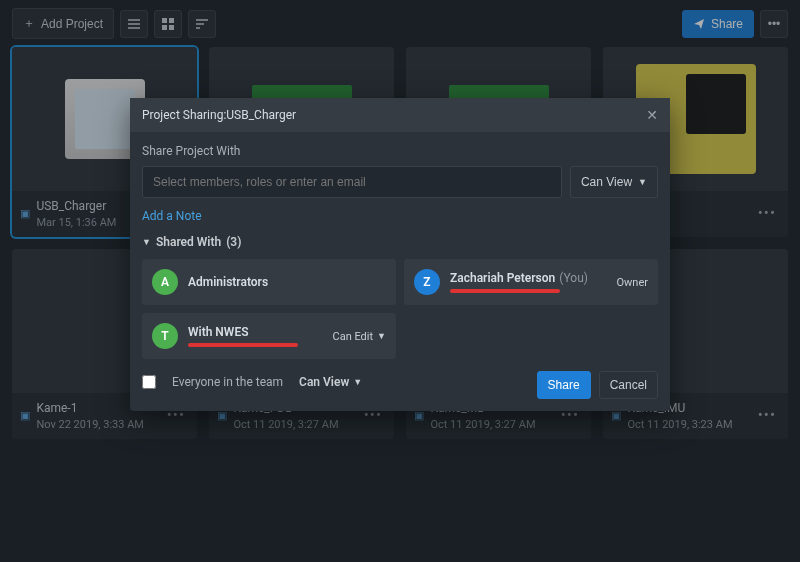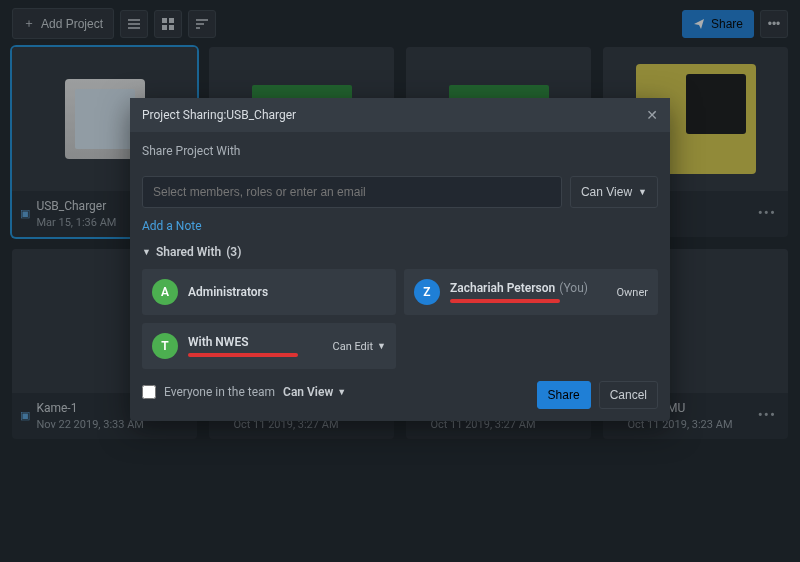--- a/index.html
+++ b/index.html
@@ -27,21 +27,21 @@
     border-radius: 3px;
     display: inline-flex;
     align-items: center;
     gap: 6px;
     cursor: pointer;
     font-size: 12px;
   }
   .btn-primary {
     background: #1f7fd6;
     border-color: #1f7fd6;
-    color: #000000;
+    color: #ffffff;
   }
   .btn-icon {
     width: 28px;
     height: 28px;
     padding: 0;
     justify-content: center;
   }
   .spacer { flex: 1; }
   
   .grid {
@@ -120,21 +120,21 @@
     background: #353c44;
     padding: 9px 12px;
     display: flex;
     align-items: center;
     font-size: 12px;
     font-weight: 400;
     color: #d8dde2;
   }
   .modal-header .x { margin-left: auto; cursor: pointer; color: #9aa1a8; font-size: 14px; }
   .modal-body { padding: 12px; }
-  .section-label { font-size: 12px; color: #a9b0b7; margin-bottom: 18px; }
+  .section-label { font-size: 12px; color: #a9b0b7; margin-bottom: 8px; }
   .input-row { display: flex; gap: 8px; margin-bottom: 10px; }
   .text-input {
     flex: 1;
     background: #222830;
     border: 1px solid #3a4149;
     color: #8e969e;
     padding: 8px 10px;
     border-radius: 3px;
     font-size: 12px;
   }
@@ -183,21 +183,21 @@
     width: 110px;
     height: 4px;
     background: #d33;
     border-radius: 2px;
     margin-top: 4px;
   }
   .member .mright { margin-left: auto; font-size: 11px; color: #c8cdd2; display: flex; align-items: center; gap: 4px; white-space: nowrap; }
   .everyone-row {
     display: flex;
     align-items: center;
-    gap: 8px;
+    gap: 16px;
     font-size: 12px;
     color: #a9b0b7;
     margin-bottom: 6px;
   }
   .everyone-row input[type=checkbox] {
     width: 14px;
     height: 14px;
     accent-color: #3a4149;
   }
   .caret-sm { font-size: 9px; }

